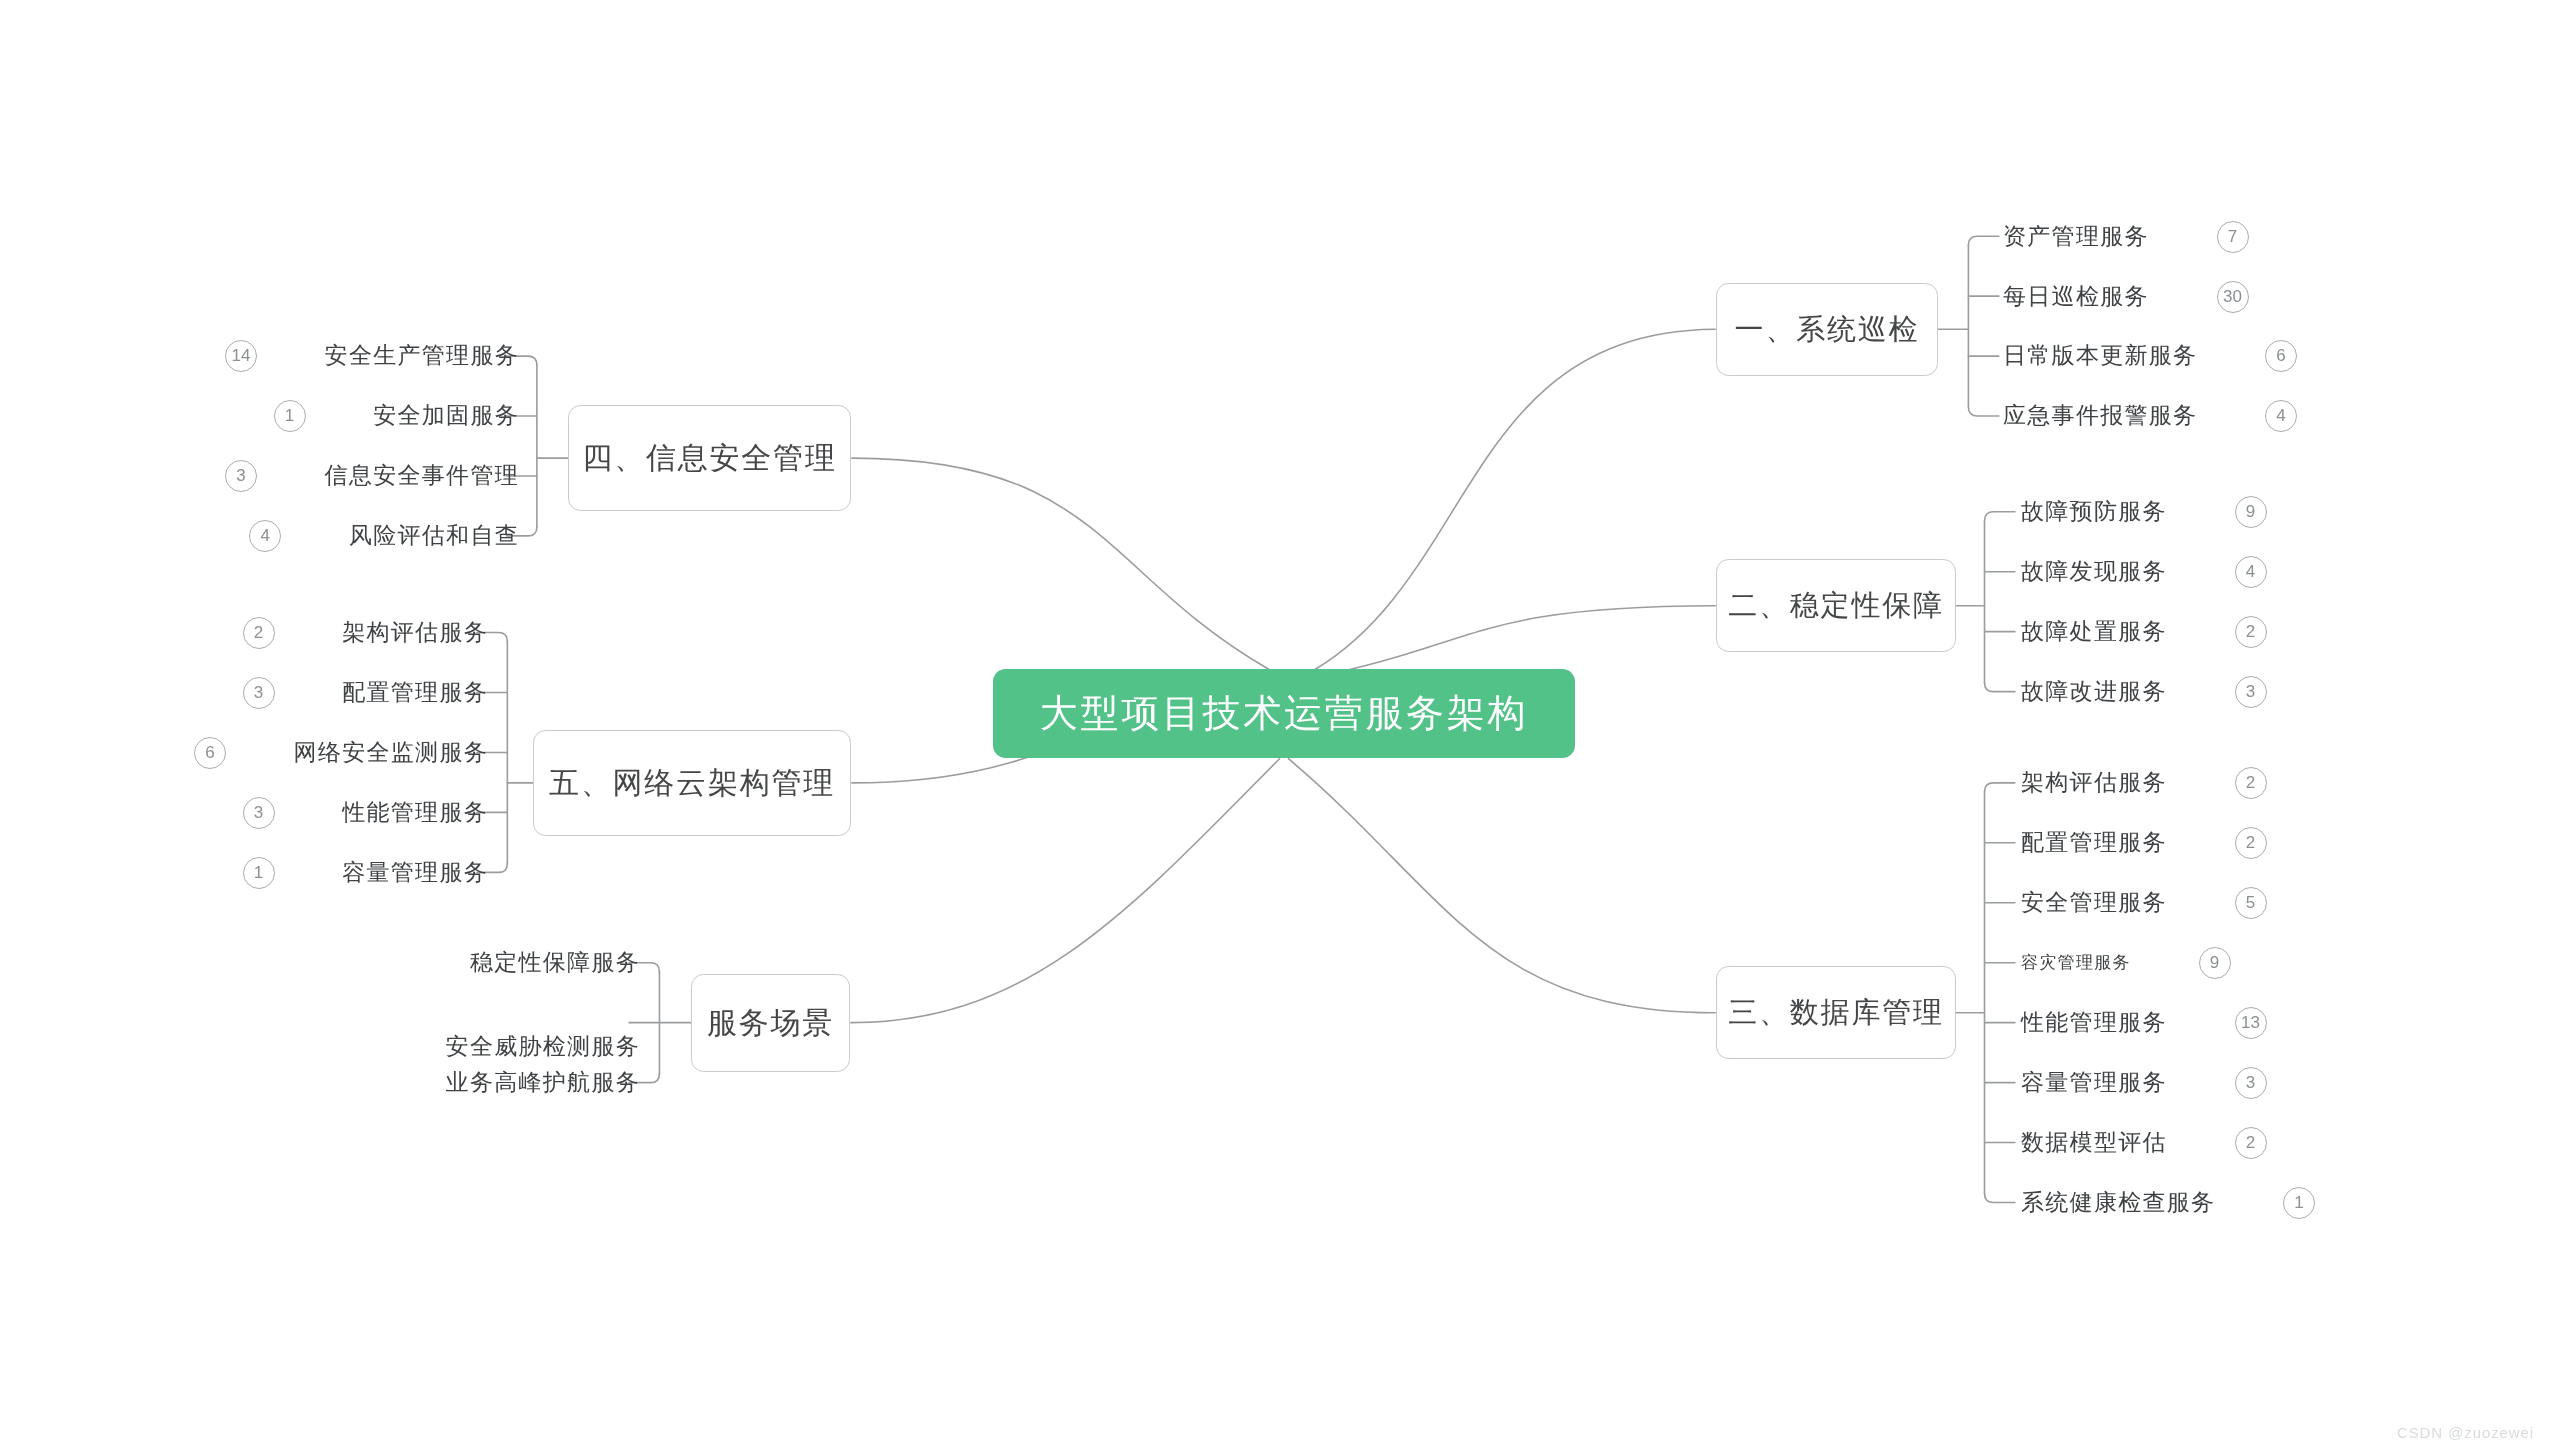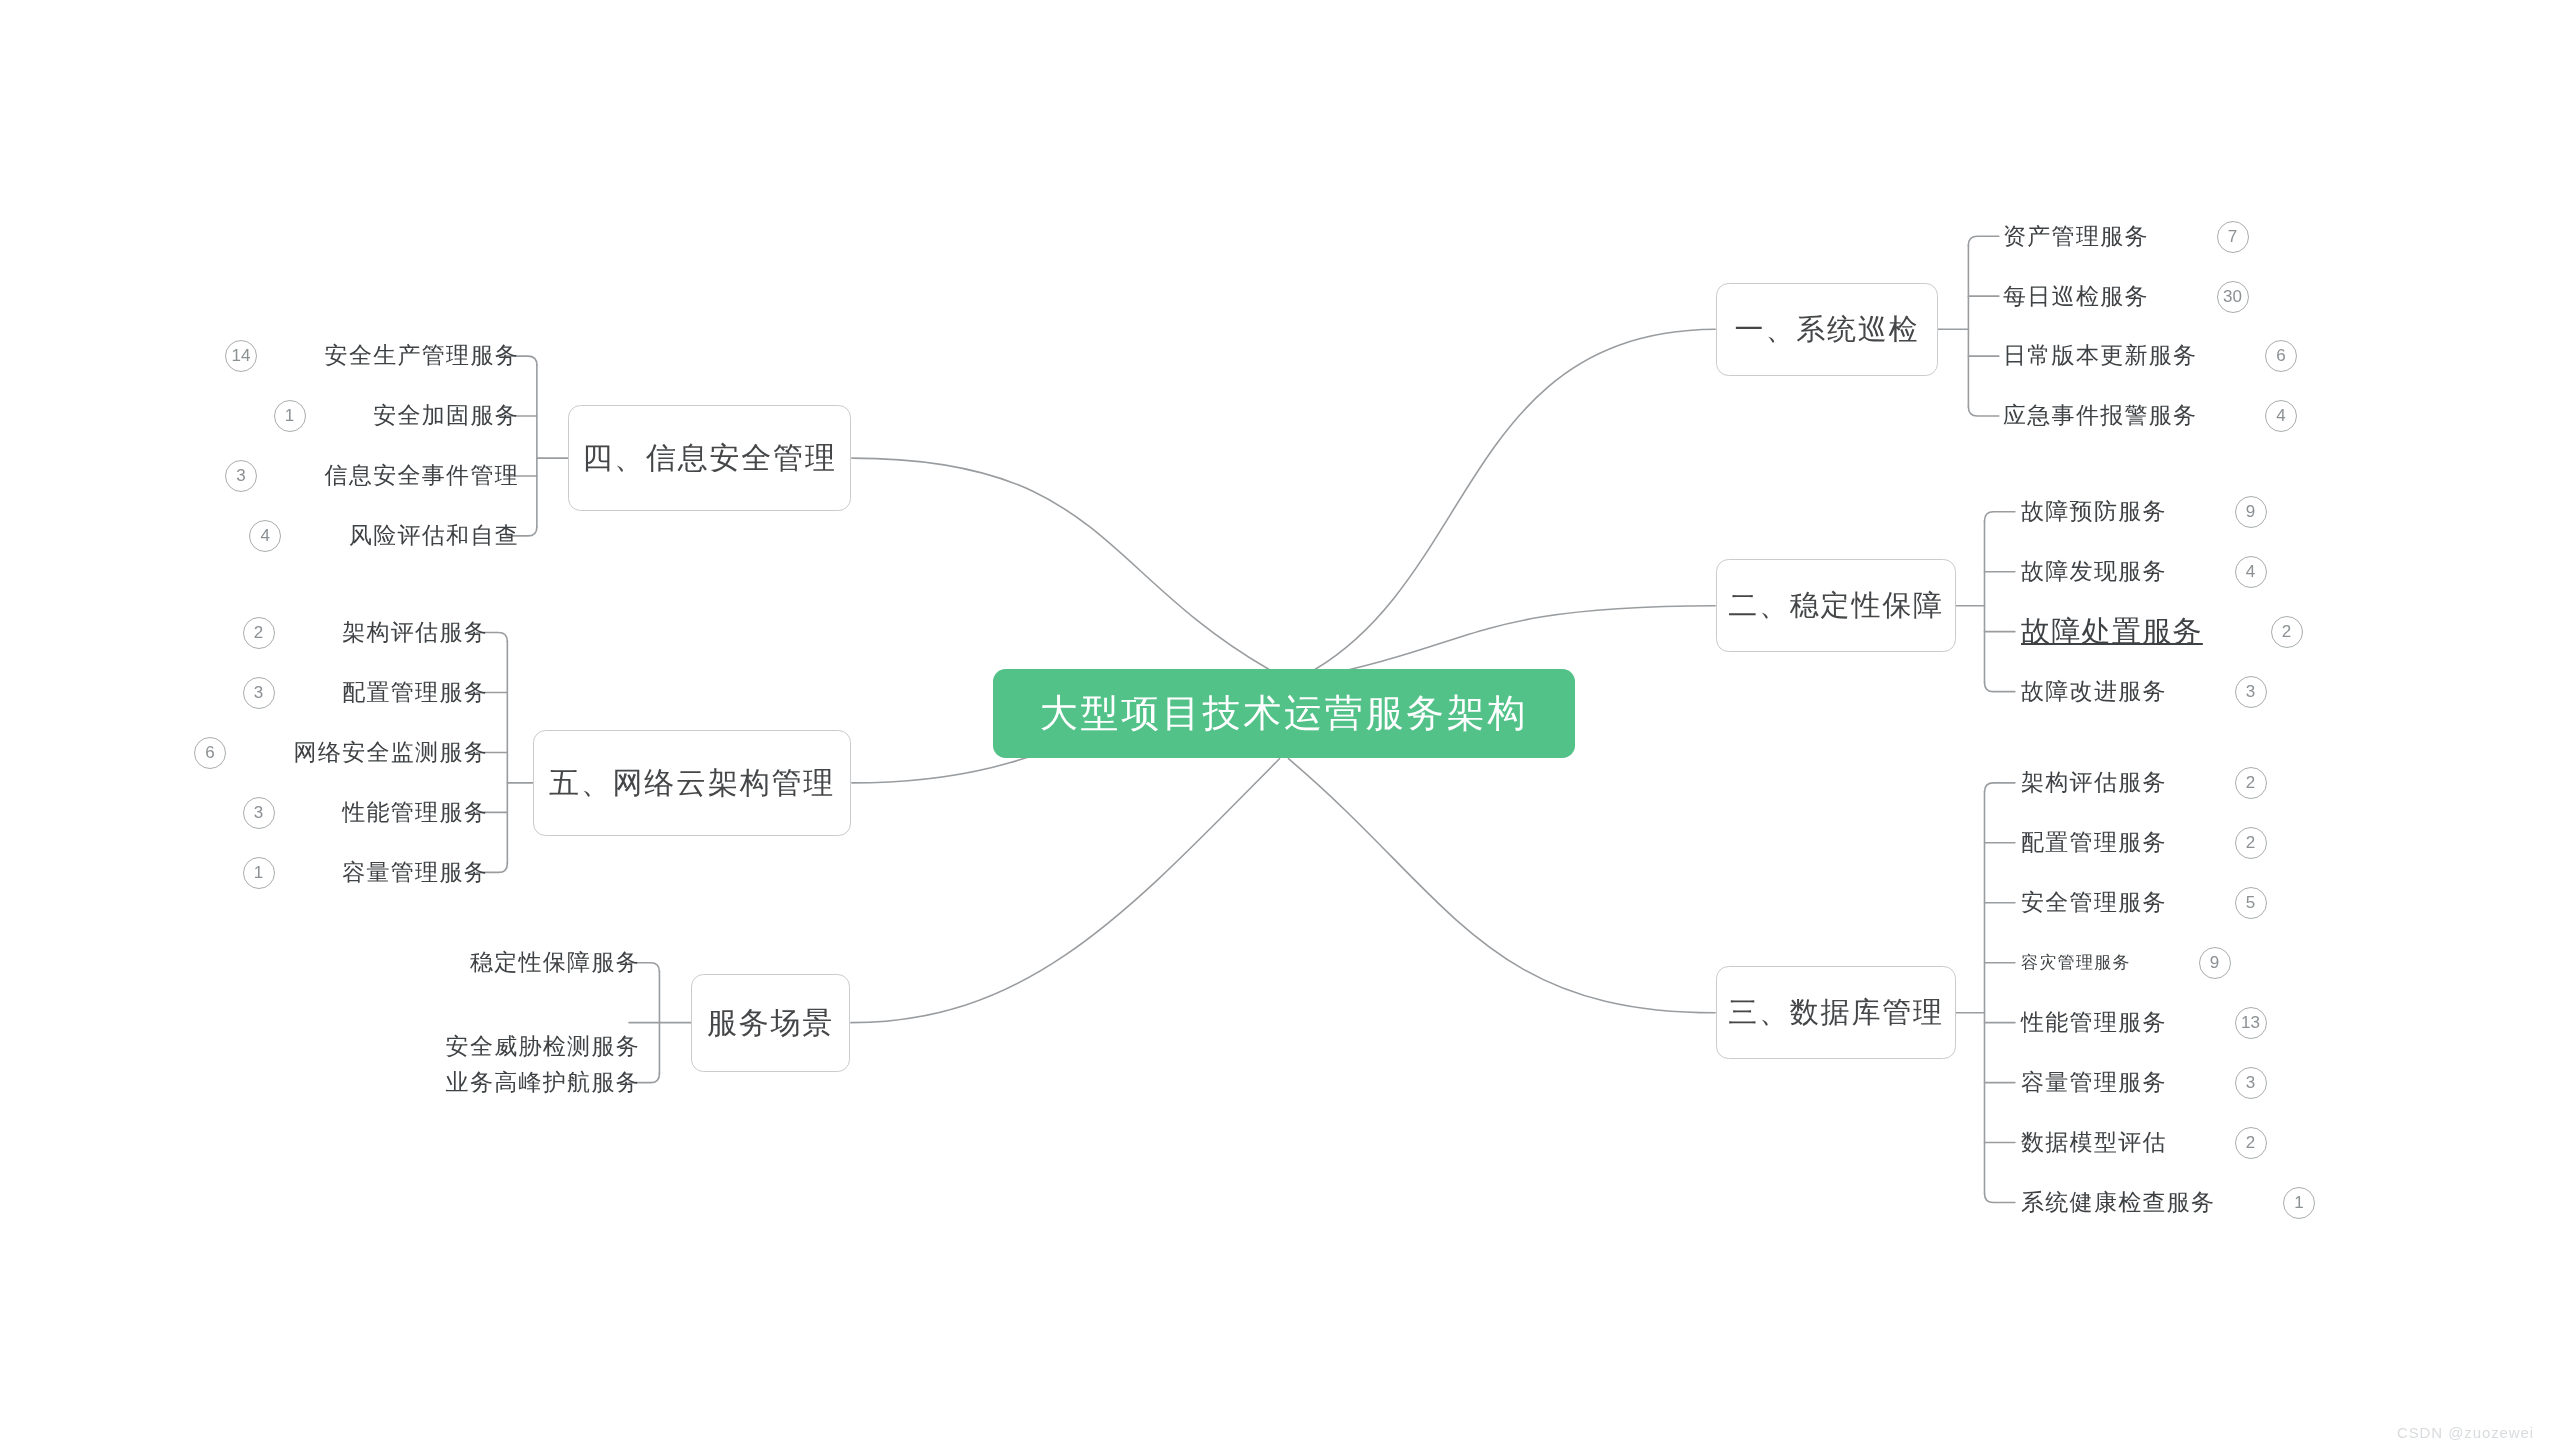--- a/index.html
+++ b/index.html
@@ -124,21 +124,21 @@
       </div>
       <div class="leaf right" style="top: 492px; height: 39px; left: 2021px;">
         <span class="leaf-label" style="font-size: 23px;">故障预防服务</span>
         <span class="badge">9</span>
       </div>
       <div class="leaf right" style="top: 552px; height: 39px; left: 2021px;">
         <span class="leaf-label" style="font-size: 23px;">故障发现服务</span>
         <span class="badge">4</span>
       </div>
       <div class="leaf right" style="top: 612px; height: 39px; left: 2021px;">
-        <span class="leaf-label" style="font-size: 29px; text-decoration: underline;">故障处置服务</span>
+        <span class="leaf-label" style="font-size: 23px;">故障处置服务</span>
         <span class="badge">2</span>
       </div>
       <div class="leaf right" style="top: 672px; height: 39px; left: 2021px;">
         <span class="leaf-label" style="font-size: 23px;">故障改进服务</span>
         <span class="badge">3</span>
       </div>
       <div class="node-box" style="left: 1716px; top: 966px; width: 240px; height: 93px; font-size: 29px;">
         <span>三、数据库管理</span>
       </div>
       <div class="leaf right" style="top: 763px; height: 39px; left: 2021px;">

